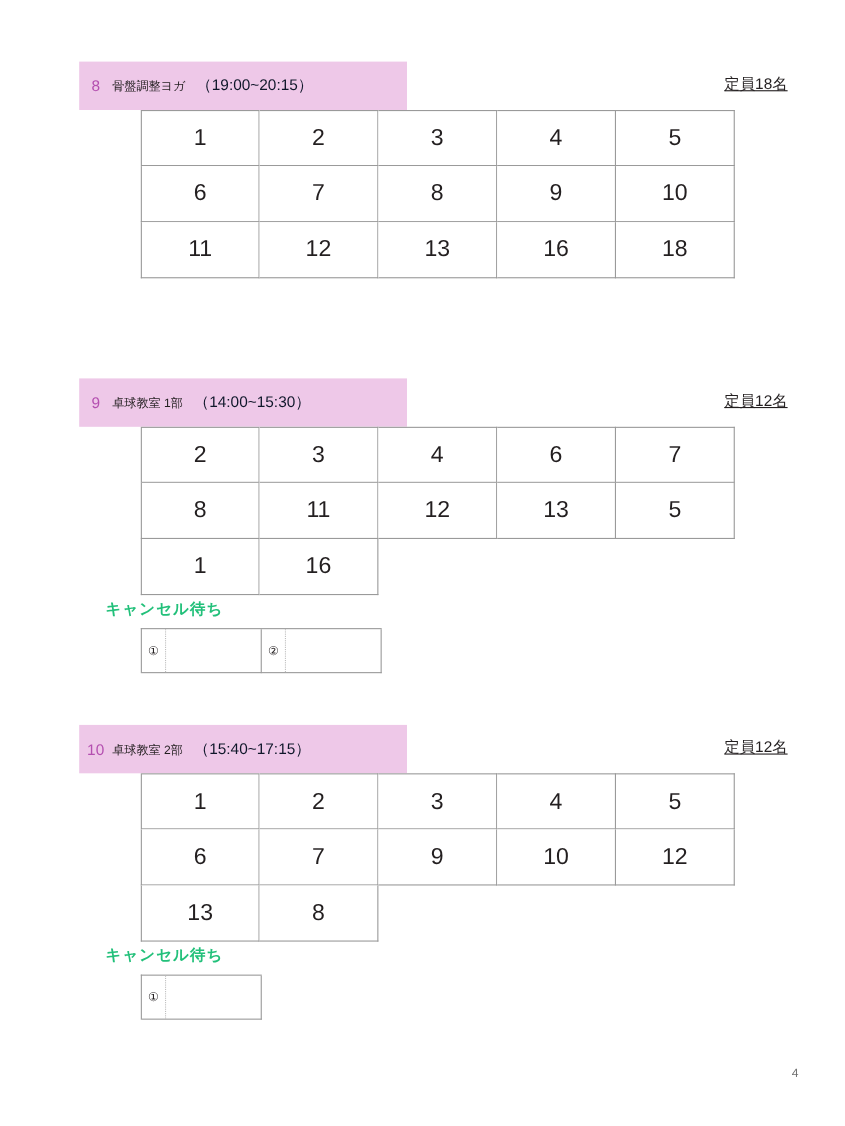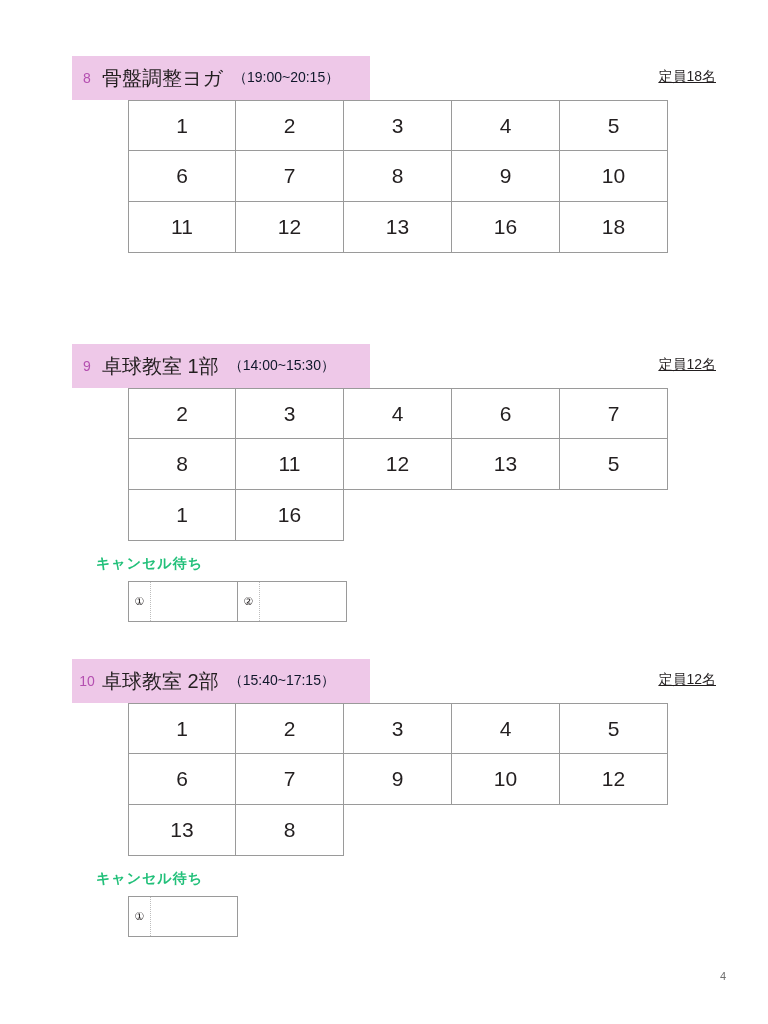--- a/index.html
+++ b/index.html
@@ -46,21 +46,21 @@
   }
   .head-num {
     display: inline-block;
     width: 30px;
     text-align: center;
     color: #b44fb0;
     font-size: 14px;
     letter-spacing: 0;
   }
   .head-title {
-    font-size: 20px;
+    font-size: 11px;
     color: #231f20;
     white-space: nowrap;
   }
   .head-time {
     font-size: 14px;
     color: #0f172a;
     white-space: nowrap;
     margin-left: 10px;
   }
   .capacity {
@@ -97,21 +97,21 @@
   .grid .cell:nth-child(5n + 1) {
     border-left: 1px solid #9a9a9a;
   }
   .grid .cell.row-first {
     border-top: 1px solid #9a9a9a;
   }
 
   
   .cancel-label {
     margin-left: 96px;
-    margin-top: 14px;
+    margin-top: 4px;
     font-size: 14px;
     font-weight: bold;
     color: #22c07a;
     letter-spacing: 1px;
   }
   .wait-grid {
     margin-left: 128px;
     margin-top: 8px;
     display: flex;
     border-top: 1px solid #9a9a9a;

